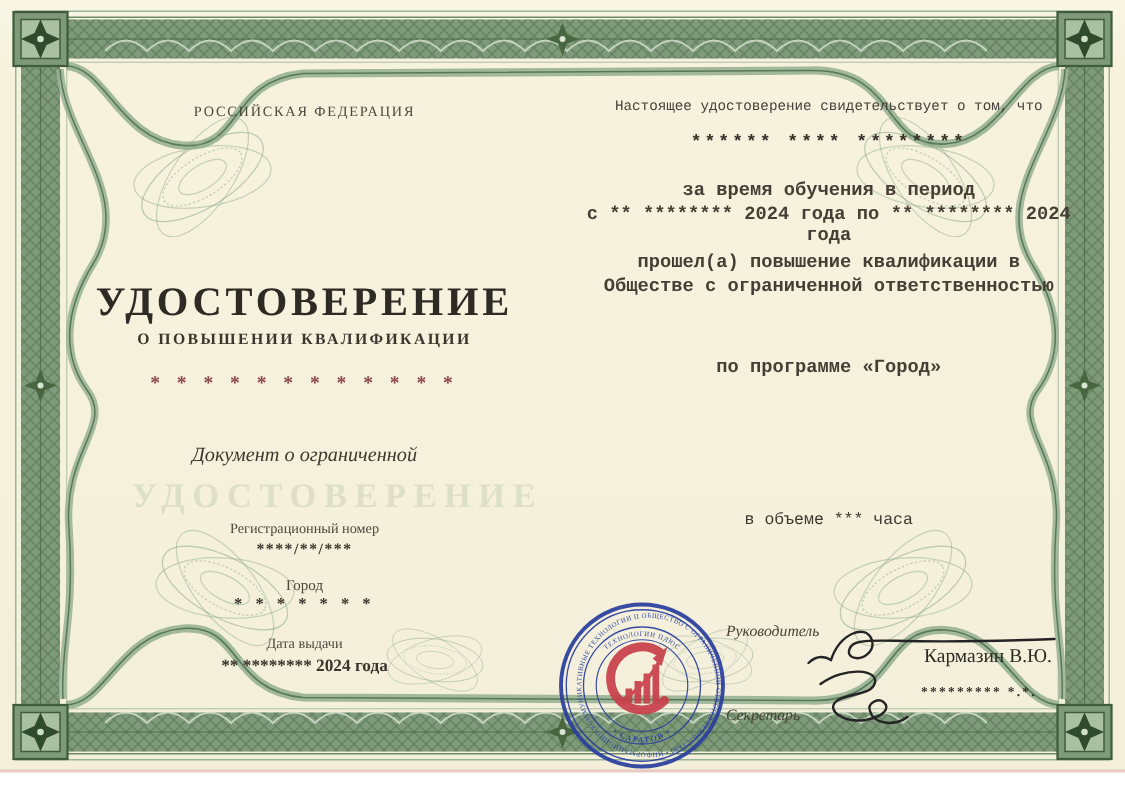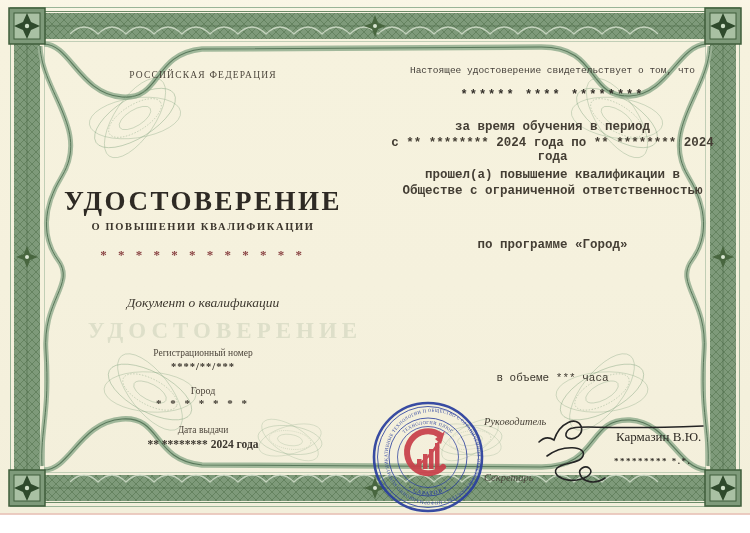--- a/index.html
+++ b/index.html
@@ -103,36 +103,36 @@
     <use href="#starOrn" transform="translate(27,257)"></use>
     <use href="#starOrn" transform="translate(723,257)"></use>
   </svg>
 
   <div class="watermark">УДОСТОВЕРЕНИЕ</div>
 
   <div class="txt col-l country">РОССИЙСКАЯ ФЕДЕРАЦИЯ</div>
   <div class="txt col-l title">УДОСТОВЕРЕНИЕ</div>
   <div class="txt col-l subtitle">О ПОВЫШЕНИИ КВАЛИФИКАЦИИ</div>
   <div class="txt col-l stars">* * * * * * * * * * * *</div>
-  <div class="txt col-l doctype">Документ о квалификации</div>
+  <div class="txt col-l doctype">Документ о ограниченной</div>
   <div class="txt col-l lbl reg-l">Регистрационный номер</div>
   <div class="txt col-l reg-v">****/**/***</div>
   <div class="txt col-l lbl city-l">Город</div>
   <div class="txt col-l city-v">* * * * * * *</div>
   <div class="txt col-l lbl date-l">Дата выдачи</div>
   <div class="txt col-l date-v">** ******** 2024 года</div>
 
   <div class="txt col-r intro">Настоящее удостоверение свидетельствует о том, что</div>
   <div class="txt col-r holder">****** **** ********</div>
   <div class="txt col-r body-l" style="top:120px">за время обучения в период</div>
   <div class="txt col-r body-l" style="top:136px">с ** ******** 2024 года по ** ******** 2024 года</div>
   <div class="txt col-r body-l" style="top:168px">прошел(а) повышение квалификации в</div>
   <div class="txt col-r body-l" style="top:184px">Обществе с ограниченной ответственностью</div>
   <div class="txt col-r body-l" style="top:238px">по программе «Город»</div>
-  <div class="txt col-r" style="top:372px;font-size:11px;color:#3d382f">в объеме *** часа</div>
+  <div class="txt col-r" style="top:341px;font-size:11px;color:#3d382f">в объеме *** часа</div>
 
   <svg class="seal-svg" style="left:370px;top:399px;opacity:.93" width="116" height="116" viewBox="0 0 116 116">
     <defs>
       <path id="sealOuter" d="M58,13 A45,45 0 1 1 57.99,13.001"></path>
       <path id="sealInnerTop" d="M23,60 A35,35 0 0 1 93,60"></path>
       <path id="sealInnerBot" d="M26,64 A32,32 0 0 0 90,64"></path>
     </defs>
     <circle cx="58" cy="58" r="54" fill="none" stroke="#2a3f9e" stroke-width="2.6"></circle>
     <circle cx="58" cy="58" r="50.5" fill="none" stroke="#2a3f9e" stroke-width="0.9"></circle>
     <circle cx="58" cy="58" r="39" fill="none" stroke="#2a3f9e" stroke-width="0.9"></circle>

